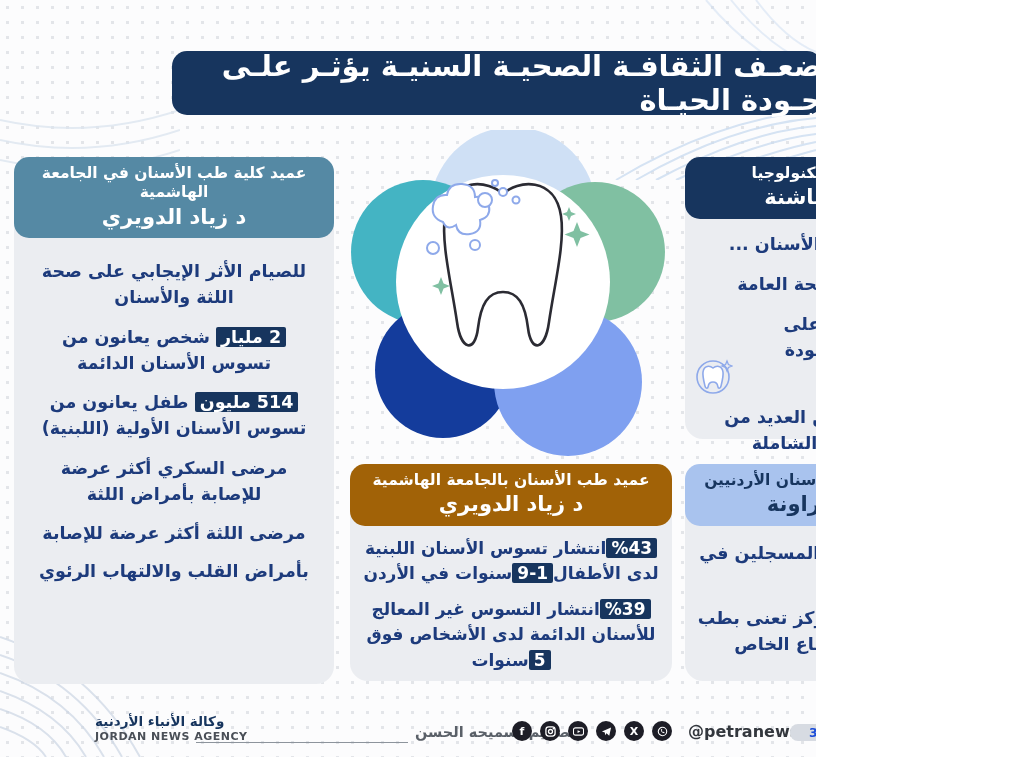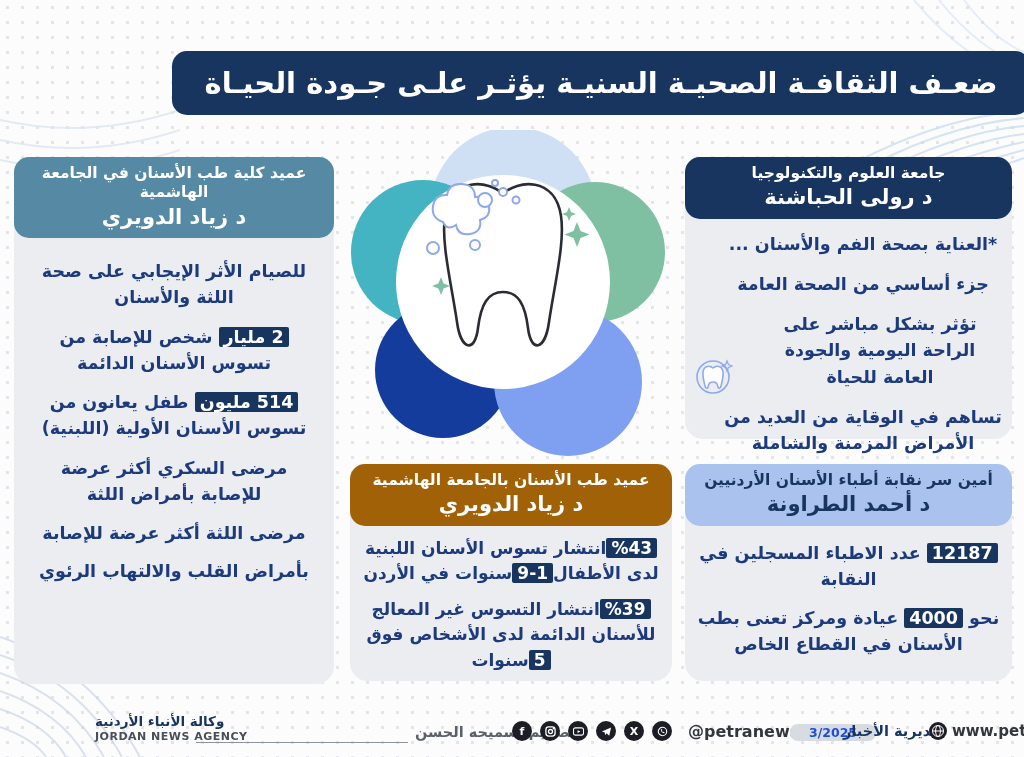--- a/index.html
+++ b/index.html
@@ -1,17 +1,17 @@
 <!DOCTYPE html>
 <html lang="ar"><head>
 <meta charset="utf-8">
 <style>
   html,body{margin:0;padding:0;}
   body{font-family:"DejaVu Sans",sans-serif;}
-  #canvas{position:relative;width:1024px;height:757px;overflow:hidden;
+  #canvas{position:relative;width:816px;height:757px;overflow:hidden;
     background-color:#fcfcfd;
     background-image:radial-gradient(#e3e5e9 1.6px, transparent 1.7px);
     background-size:15px 15px;}
   .deco{position:absolute;pointer-events:none;}
 
   
   .title-bar{position:absolute;left:172px;top:51px;right:-6px;height:64px;
     background:#17355e;border-radius:15px;display:flex;align-items:center;justify-content:center;}
   .title-bar h1{margin:0;color:#ffffff;font-size:29px;font-weight:bold;direction:rtl;letter-spacing:0;}
 
@@ -127,21 +127,21 @@
     </g>
   </svg>
 
   <div class="panel panel-left">
     <div class="phead">
       <span class="l1">عميد كلية طب الأسنان في الجامعة الهاشمية</span>
       <span class="l2">د زياد الدويري</span>
     </div>
     <div class="pbody">
       <p class="fact"><span>للصيام الأثر الإيجابي  على صحة اللثة والأسنان</span></p>
-      <p class="fact"><span class="hl">2 مليار</span><span> شخص للإصابة من تسوس الأسنان الدائمة</span></p>
+      <p class="fact"><span class="hl">2 مليار</span><span> شخص يعانون من تسوس الأسنان الدائمة</span></p>
       <p class="fact"><span class="hl">514 مليون</span><span> طفل يعانون من تسوس الأسنان الأولية (اللبنية)</span></p>
       <p class="fact"><span>مرضى السكري أكثر عرضة للإصابة بأمراض اللثة</span></p>
       <p class="fact" style="margin-bottom:12px"><span>مرضى اللثة أكثر عرضة للإصابة</span></p>
       <p class="fact"><span>بأمراض القلب والالتهاب الرئوي</span></p>
     </div>
   </div>
 
   <div class="panel panel-rt">
     <div class="phead">
       <span class="l1">جامعة العلوم والتكنولوجيا</span>

